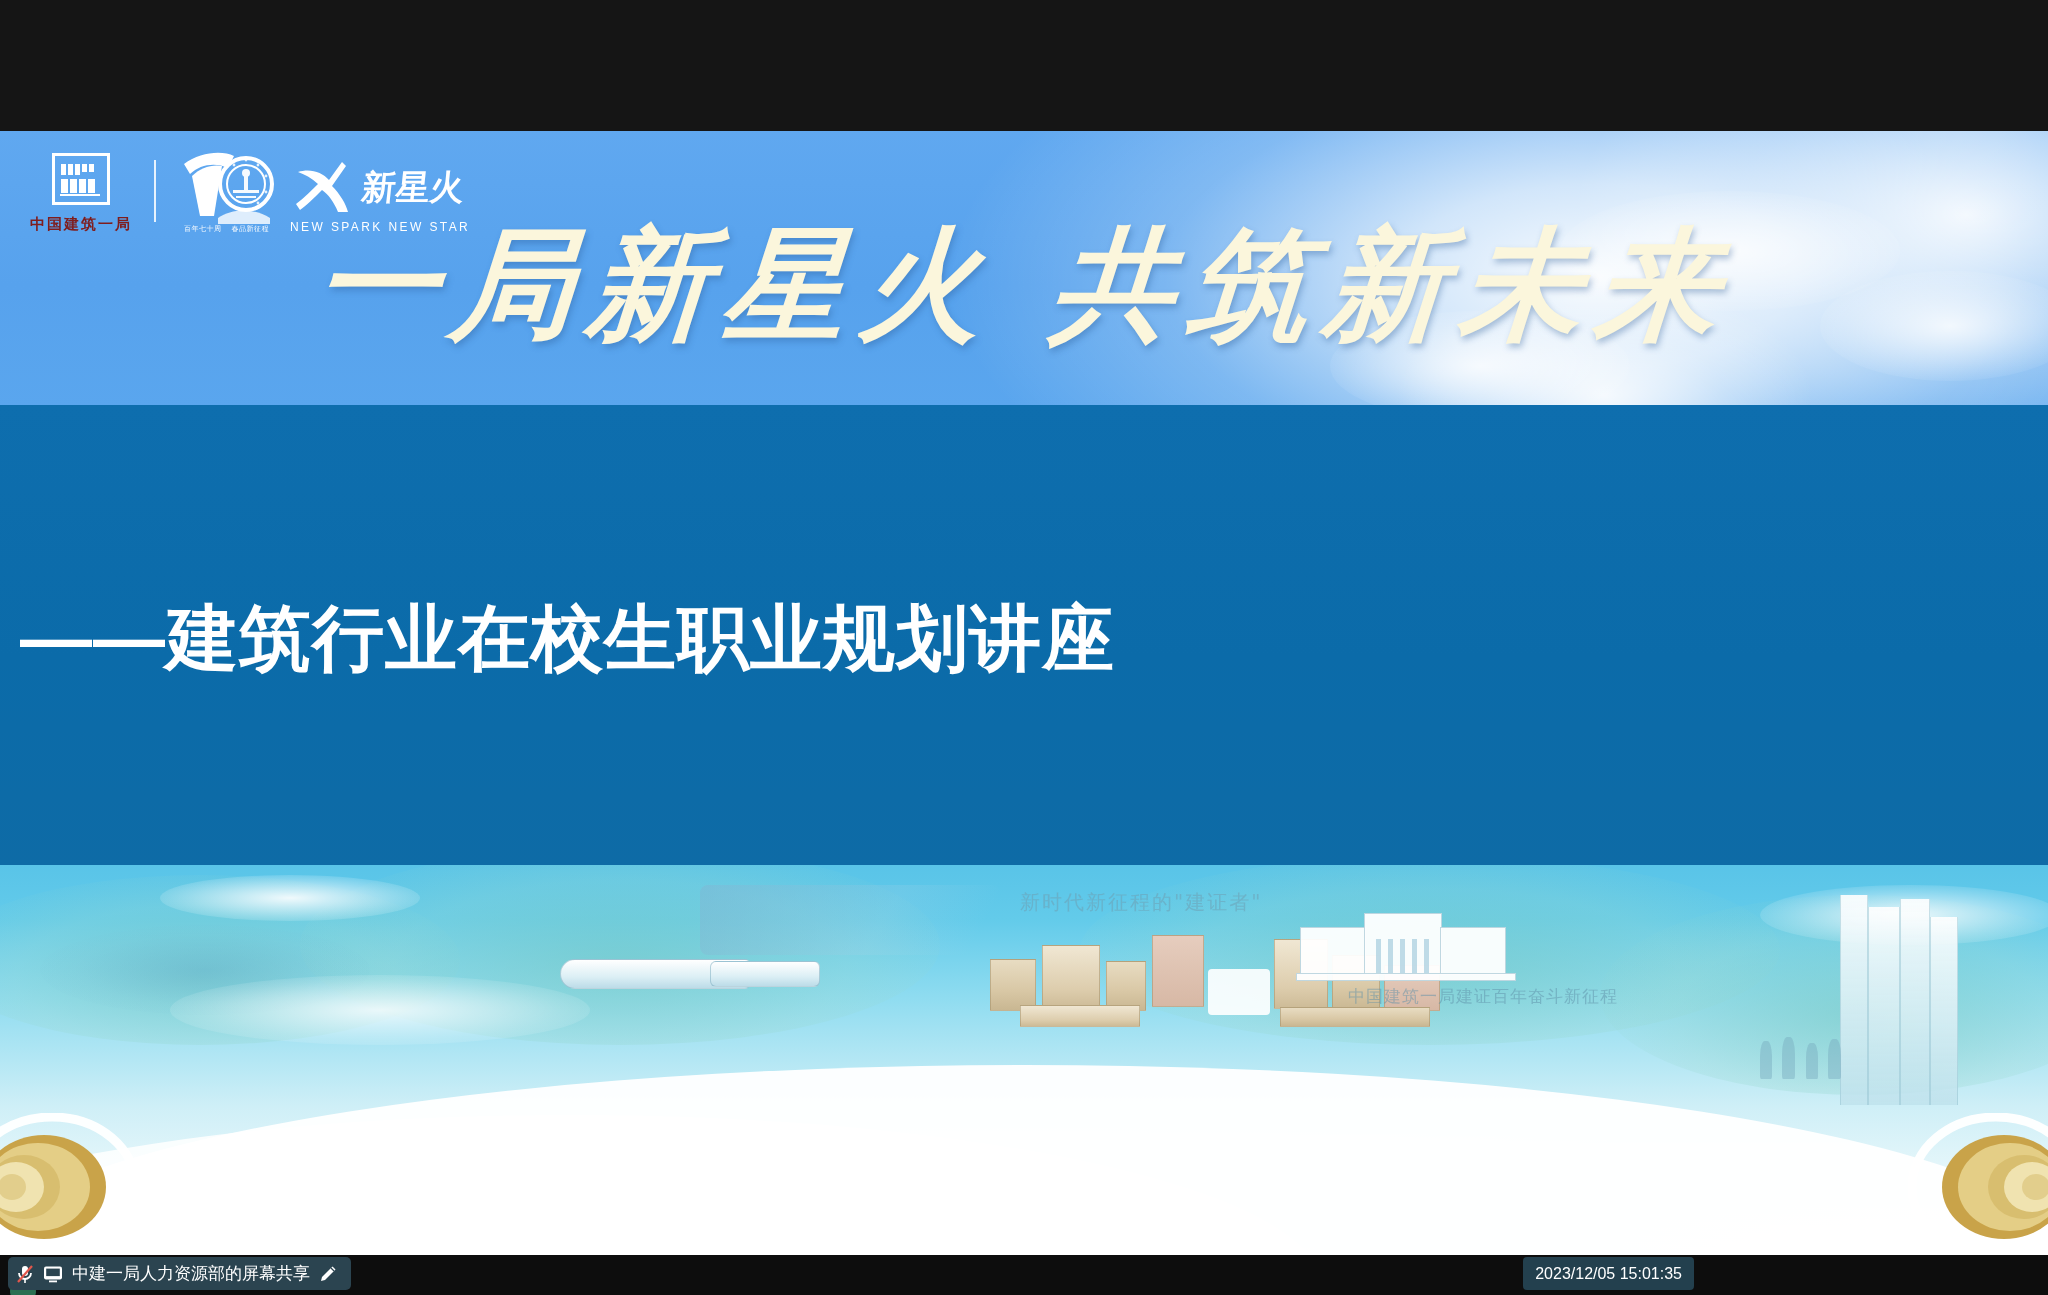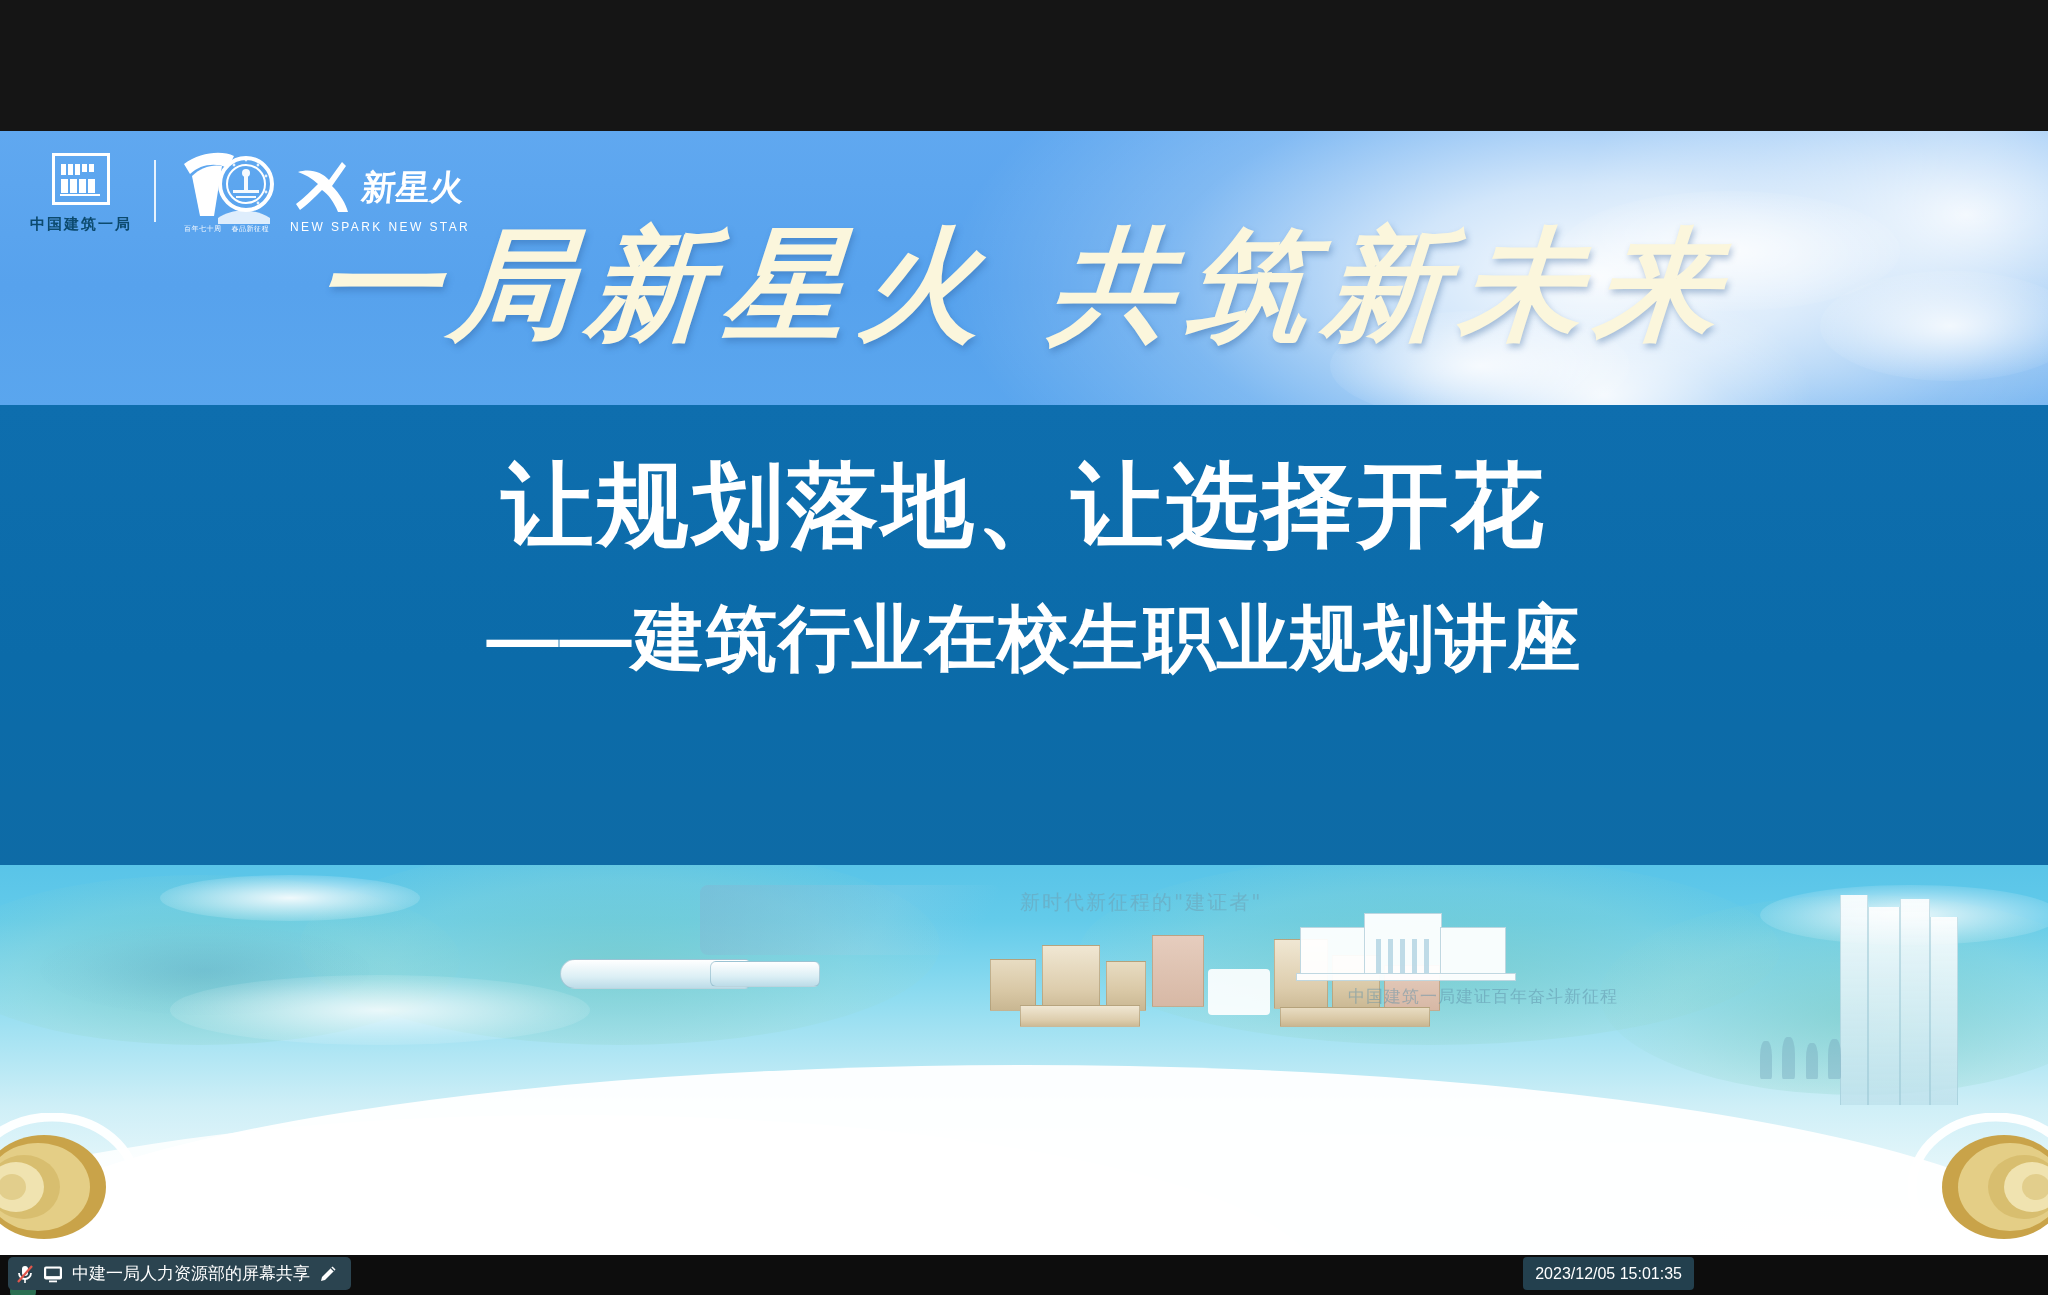--- a/index.html
+++ b/index.html
@@ -67,21 +67,21 @@
   .logo-cscec { display: flex; flex-direction: column; align-items: center; }
   .cscec-mark {
     width: 58px; height: 52px;
     border: 3px solid #ffffff;
     display: flex; align-items: center; justify-content: center;
     box-sizing: border-box;
   }
   .cscec-mark svg { display: block; }
   .cscec-text {
     margin-top: 10px;
-    color: #0c4a6e;
+    color: #7f1d1d;
     font-size: 15px;
     letter-spacing: 2px;
     font-weight: bold;
     white-space: nowrap;
   }
   .logo-divider {
     width: 2px; height: 62px;
     background: rgba(255,255,255,0.85);
     margin: 0 22px 12px 22px;
   }
@@ -142,21 +142,21 @@
     text-align: center;
     color: #ffffff;
     font-size: 92px;
     font-weight: bold;
     letter-spacing: 3px;
     line-height: 1.05;
     white-space: nowrap;
   }
   .panel .subtitle {
     position: absolute; left: 0; top: 196px; width: 2048px;
-    text-align: center;
+    text-align: left;
     color: #ffffff;
     font-size: 72px;
     font-weight: bold;
     letter-spacing: 1px;
     line-height: 1.05;
     padding-left: 20px;
     box-sizing: border-box;
     white-space: nowrap;
   }
   .panel .date {
@@ -390,21 +390,20 @@
           <span class="cn">新星火</span>
         </div>
         <div class="en">NEW SPARK NEW STAR</div>
       </div>
 
     </div>
 
     <div class="calligraphy">一局新星火  共筑新未来</div>
 
     <div class="panel">
-      <div class="title">让规划落地、让选择开花</div>
       <div class="subtitle">——建筑行业在校生职业规划讲座</div>
     </div>
 
     <div class="illus">
 
       <div class="hill" style="left:-60px; top:10px; width:520px; height:170px;"></div>
       <div class="hill" style="left:300px; top:-20px; width:640px; height:200px;"></div>
       <div class="hill" style="left:1080px; top:-10px; width:700px; height:190px;"></div>
       <div class="hill" style="left:1600px; top:30px; width:520px; height:200px;"></div>
 

